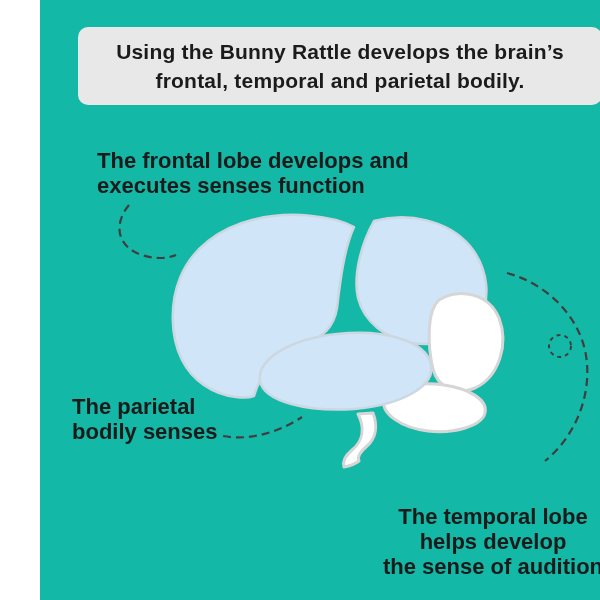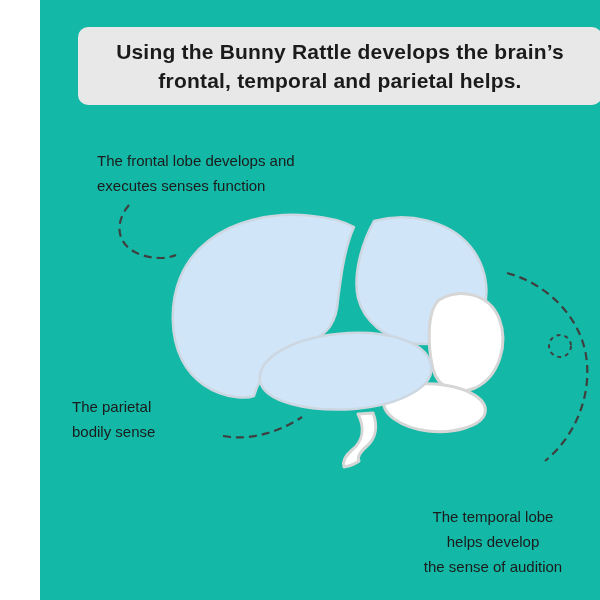--- a/index.html
+++ b/index.html
@@ -32,22 +32,22 @@
   }
   .banner div {
     font-size: 21px;
     font-weight: bold;
     color: #1b1b1b;
     line-height: 29px;
     letter-spacing: 0.2px;
   }
   .label {
     position: absolute;
-    font-weight: normal;
-    font-size: 15px;
+    font-weight: bold;
+    font-size: 22px;
     color: #1b1b1b;
     line-height: 25px;
   }
   .label-frontal {
     left: 57px;
     top: 148px;
     text-align: left;
   }
   .label-parietal {
     left: 32px;
@@ -89,21 +89,21 @@
     stroke-dasharray: 4 4;
   }
 </style>
 </head>
 <body>
 
 <div class="stage">
 
   <div class="banner">
     <div>Using the Bunny Rattle develops the brain’s</div>
-    <div>frontal, temporal and parietal helps.</div>
+    <div>frontal, temporal and parietal bodily.</div>
   </div>
 
   <svg class="diagram" width="600" height="600" viewBox="0 0 600 600">
 
     <path class="blue-lobe" d="M314 227 C294 216 250 210 212 220 C180 228 152 248 140 278
              C130 303 130 336 142 360 C152 380 172 394 196 397
              C204 398 211 397 214 396 C220 373 239 355 264 345
              C283 337 294 327 297 308 C300 282 304 249 314 227 Z" fill="#d0e5f8"></path>
 
     <path class="blue-lobe" d="M334 221 C368 212 408 220 430 246 C448 268 452 300 438 320
@@ -132,21 +132,21 @@
     <circle class="dash-circle" cx="520" cy="346" r="11"></circle>
   </svg>
 
   <div class="label label-frontal">
     <div>The frontal lobe develops and</div>
     <div>executes senses function</div>
   </div>
 
   <div class="label label-parietal">
     <div>The parietal</div>
-    <div>bodily sense</div>
+    <div>bodily senses</div>
   </div>
 
   <div class="label label-temporal">
     <div>The temporal lobe</div>
     <div>helps develop</div>
     <div>the sense of audition</div>
   </div>
 
 </div>
 

